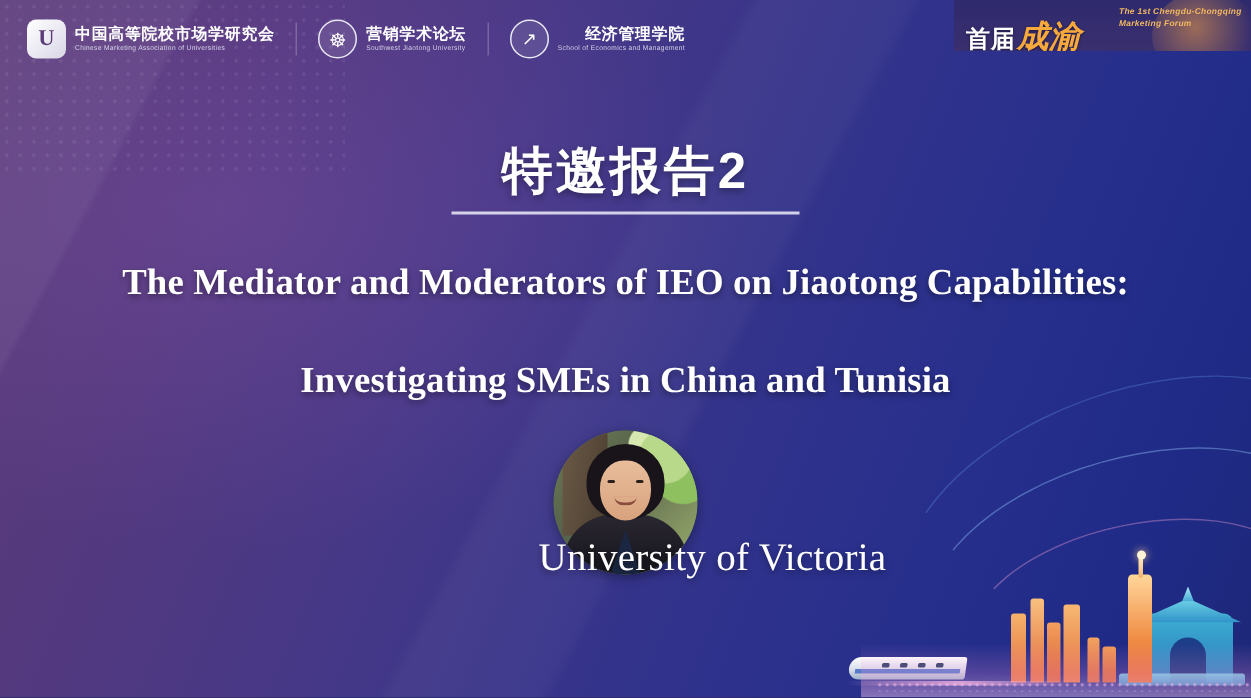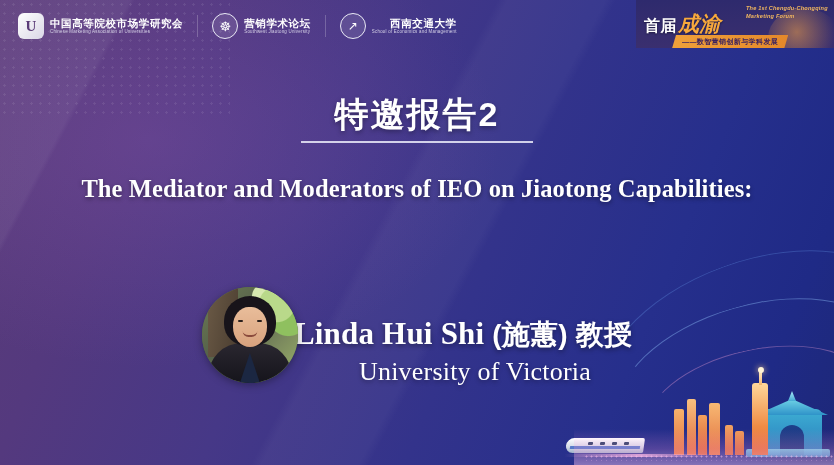--- a/index.html
+++ b/index.html
@@ -71,21 +71,21 @@
     letter-spacing:.6px; line-height:1.15; white-space:nowrap;text-align:right;
   }
   .logo-en {
     color:#d7d3e8; font-size:4.4px; letter-spacing:.25px;
     line-height:1.2; white-space:nowrap; transform:scaleY(1.05);
   }
   .divider-v { width:1px; height:22px; background:rgba(255,255,255,.22); }
 
   
   .banner {
-    position:absolute; right:0; top:0; width:198px; height:48px;
+    position:absolute; right:0; top:0; width:198px; height:34px;
     background:linear-gradient(180deg,#2e2a6d 0%,#3a2f6f 100%);
     overflow:hidden;
   }
   .banner-swirl {
     position:absolute; right:-6px; bottom:-20px; width:72px; height:60px;
     border-radius:50%;
     background:radial-gradient(circle at 40% 40%, rgba(242,160,70,.55), rgba(242,160,70,0) 68%);
   }
   .banner-en {
     position:absolute; left:110px; top:4px;
@@ -323,21 +323,21 @@
           <span class="logo-cn">营销学术论坛</span>
           <span class="logo-en">Southwest Jiaotong University</span>
         </div>
       </div>
 
       <div class="divider-v"></div>
 
       <div class="logo">
         <div class="logo-mark lm3">↗</div>
         <div class="logo-txt">
-          <span class="logo-cn">西南交通大学</span>
+          <span class="logo-cn">经济管理学院</span>
           <span class="logo-en">School of Economics and Management</span>
         </div>
       </div>
 
     </div>
 
     <div class="banner">
       <div class="banner-swirl"></div>
       <div class="banner-en">
         <div>The 1st Chengdu-Chongqing</div>
@@ -350,36 +350,34 @@
       <div class="banner-ribbon">——数智营销创新与学科发展</div>
     </div>
   </div>
 
   <div class="kicker-wrap">
     <div class="kicker">特邀报告2</div>
     <div class="kicker-rule"></div>
   </div>
 
   <div class="title1">The Mediator and Moderators of IEO on Jiaotong Capabilities:</div>
+  <div class="title2">Investigating SMEs in China and Tunisia</div>
 
   <div class="speaker-row">
     <div class="avatar">
       <div class="sky"></div>
       <div class="trunk"></div>
       <div class="body"></div>
       <div class="shirt"></div>
       <div class="hair"></div>
       <div class="face"></div>
       <div class="eye l"></div>
       <div class="eye r"></div>
       <div class="smile"></div>
     </div>
-    <div class="speaker-name">
-      <span>Linda Hui Shi </span><span class="cn">(施蕙) 教授</span>
-    </div>
   </div>
 
   <div class="affiliation">University of Victoria</div>
 
   <div class="skyline">
     <div class="swoosh sw3"></div>
     <div class="swoosh sw1"></div>
     <div class="swoosh sw2"></div>
 
     <div class="pavilion"></div>

